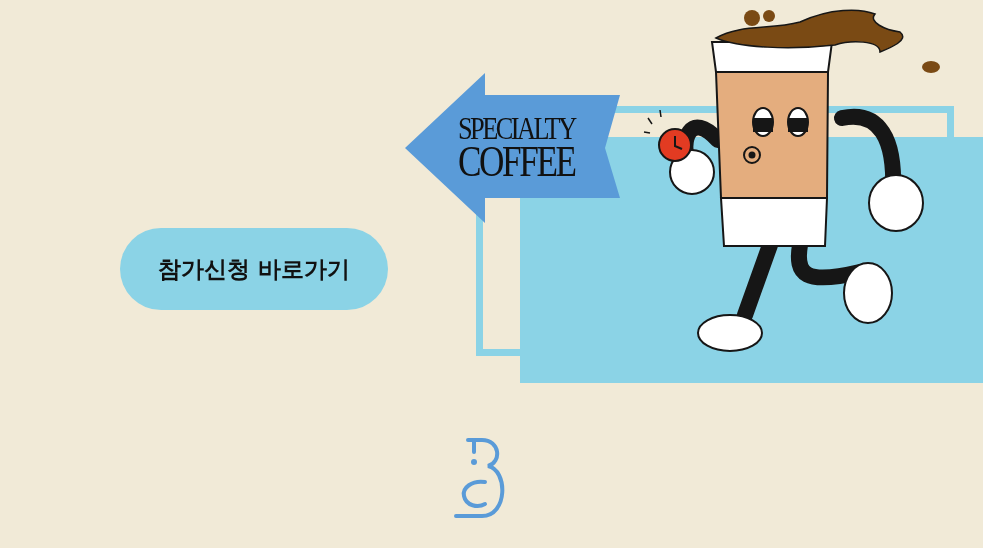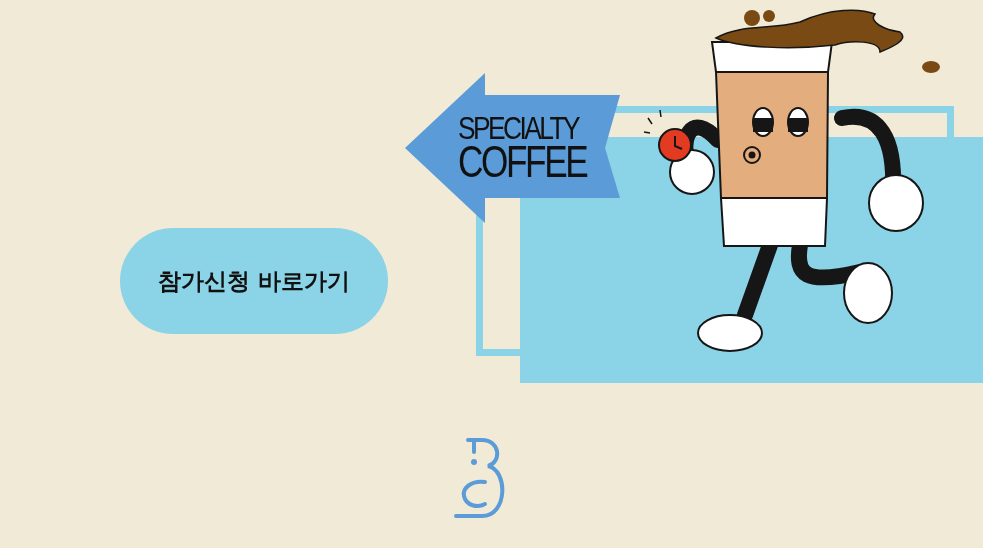--- a/index.html
+++ b/index.html
@@ -1,23 +1,23 @@
 <!DOCTYPE html>
 <html><head>
 <meta charset="utf-8">
 <style>
   html,body{margin:0;padding:0;}
   body{width:983px;height:548px;background:#f1ead7;position:relative;overflow:hidden;font-family:"DejaVu Sans",sans-serif;}
   .frame{position:absolute;left:476px;top:106px;width:478px;height:250px;border:7px solid #8bd3e6;box-sizing:border-box;}
   .fill{position:absolute;left:520px;top:137px;width:463px;height:246px;background:#8bd3e6;}
   .arrow{position:absolute;left:405px;top:73px;}
-  .arrow-text{position:absolute;left:458px;top:113px;width:160px;font-family:Liberation Sans, sans-serif;color:#111;letter-spacing:-3px;line-height:1;}
+  .arrow-text{position:absolute;left:458px;top:113px;width:160px;font-family:Liberation Serif, serif;color:#111;letter-spacing:-3px;line-height:1;}
   .arrow-text .l1{display:block;font-size:31px;transform:scaleX(0.85);transform-origin:left;}
   .arrow-text .l2{display:block;font-size:44px;transform:scaleX(0.8);transform-origin:left;margin-top:-4px;}
-  .cta{position:absolute;left:120px;top:228px;width:268px;height:106px;border-radius:53px;background:#8bd3e6;border:none;display:flex;align-items:center;justify-content:center;font-weight:bold;font-size:23px;color:#111;cursor:pointer;font-family:"DejaVu Sans",sans-serif;}
+  .cta{position:absolute;left:120px;top:228px;width:268px;height:82px;border-radius:53px;background:#8bd3e6;border:none;display:flex;align-items:center;justify-content:center;font-weight:bold;font-size:23px;color:#111;cursor:pointer;font-family:"DejaVu Sans",sans-serif;}
   .mascot{position:absolute;left:640px;top:0;}
   .logo{position:absolute;left:452px;top:436px;}
 </style>
 </head>
 <body>
 
 <div class="fill"></div>
 <div class="frame"></div>
 
 <svg class="arrow" width="220" height="150" viewBox="0 0 220 150">

